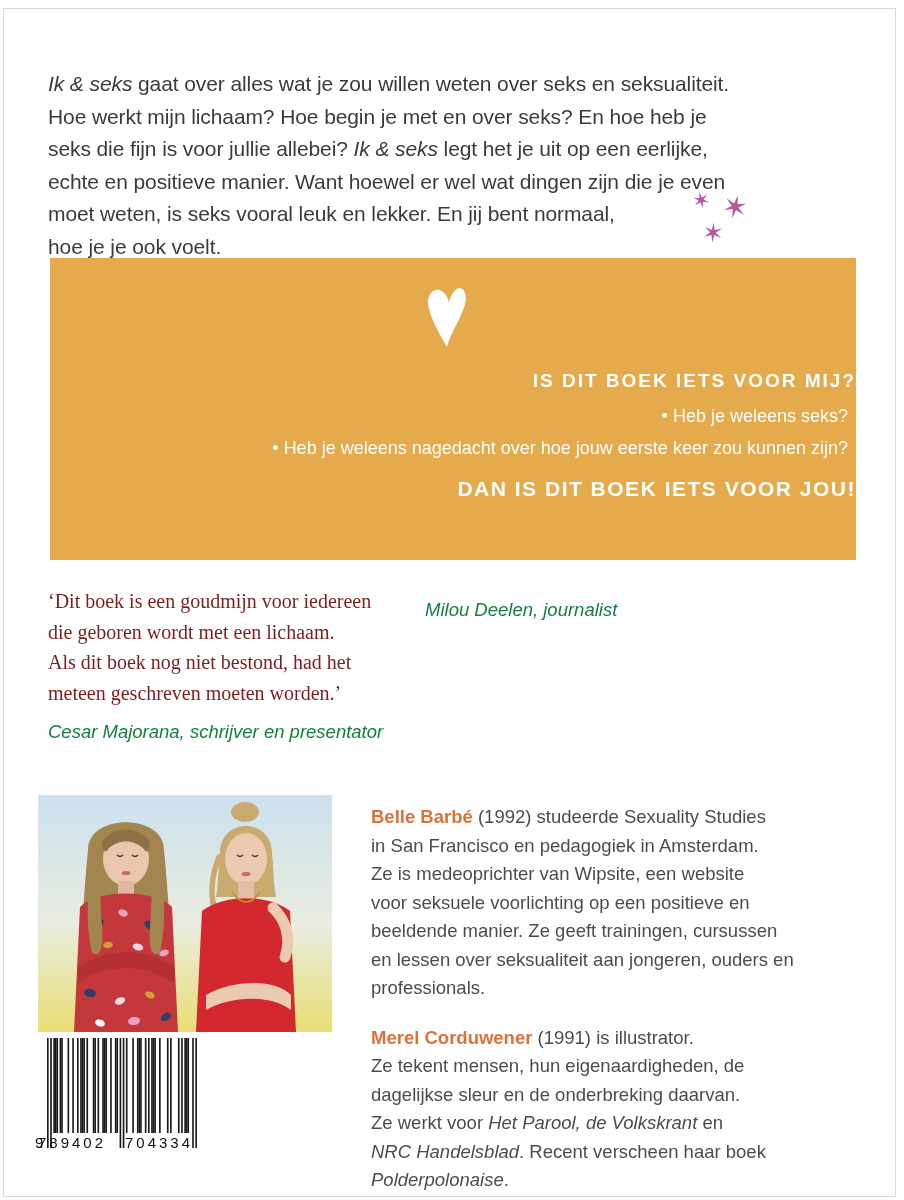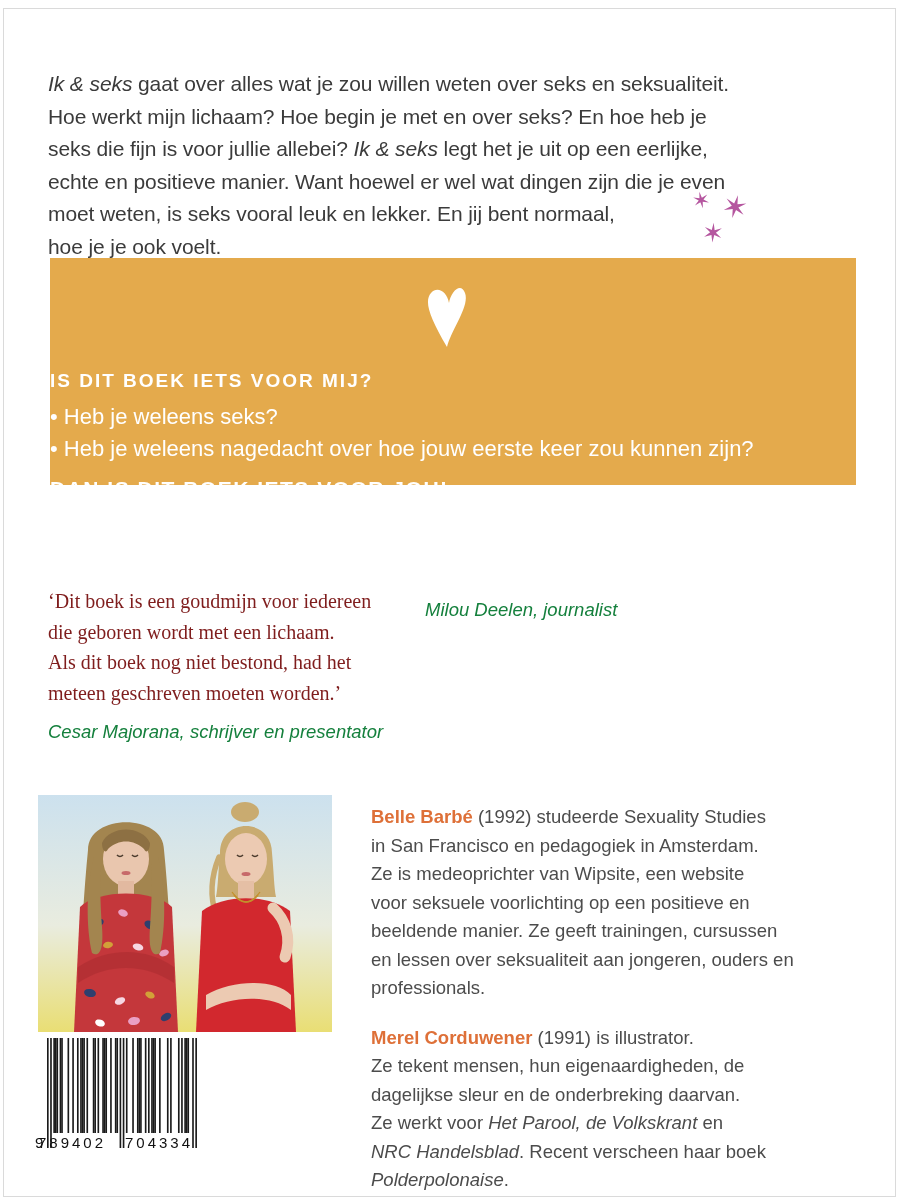--- a/index.html
+++ b/index.html
@@ -17,25 +17,25 @@
     font-size:21px;line-height:32.5px;letter-spacing:-0.1px;color:#3b3b3b;margin-top:18px;}
 
   
   .stars{position:absolute;left:686px;top:184px;width:80px;height:70px;}
   .star{position:absolute;line-height:1;}
   .star:nth-child(1){left:6px;top:6px;font-size:22px;transform:rotate(-12deg);}
   .star:nth-child(2){left:36px;top:8px;font-size:31px;transform:rotate(14deg);}
   .star:nth-child(3){left:16px;top:36px;font-size:26px;transform:rotate(4deg);}
 
   
-  .promo{position:absolute;left:50px;top:258px;width:806px;height:227px;
-    text-align:left;color:#fff;}
+  .promo{position:absolute;left:50px;top:258px;width:806px;height:302px;
+    text-align:right;color:#fff;}
   .promo .heart{display:block;margin:26px auto 0;margin-left:370px;}
   .promo h2{margin:18px 0 0;font-size:19px;font-weight:bold;letter-spacing:2px;}
-  .promo ul{list-style:none;margin:9px 0 0;padding:0;font-size:22px;line-height:31.5px;}
+  .promo ul{list-style:none;margin:9px 8px 0;padding:0;font-size:18px;line-height:31.5px;}
   .promo li::before{content:"• ";}
   .promo .closing{margin:13px 0 0;font-size:21px;font-weight:bold;letter-spacing:1.5px;}
 
   
   .quotes{position:absolute;left:48px;top:586px;width:812px;display:flex;}
   .quote{margin:0;}
   .quote.left{flex:0 0 377px;}
   .quote.right{flex:1;}
   .quote blockquote{
     margin:0;font-family:"Liberation Serif",serif;font-size:20px;line-height:30.5px;

